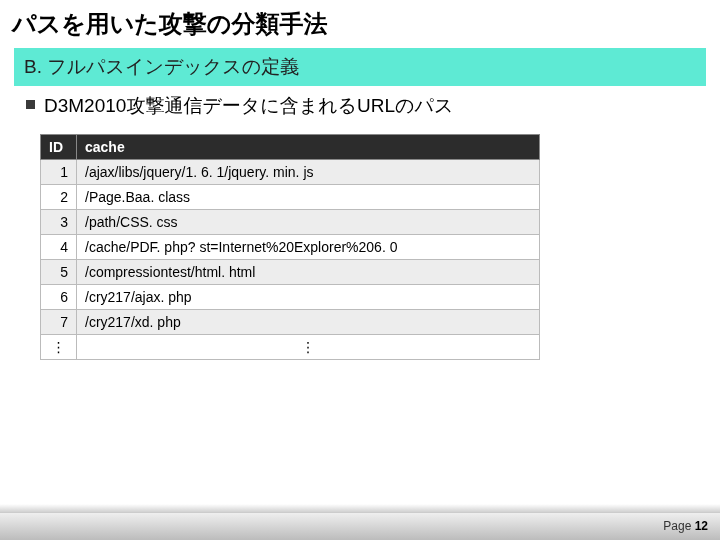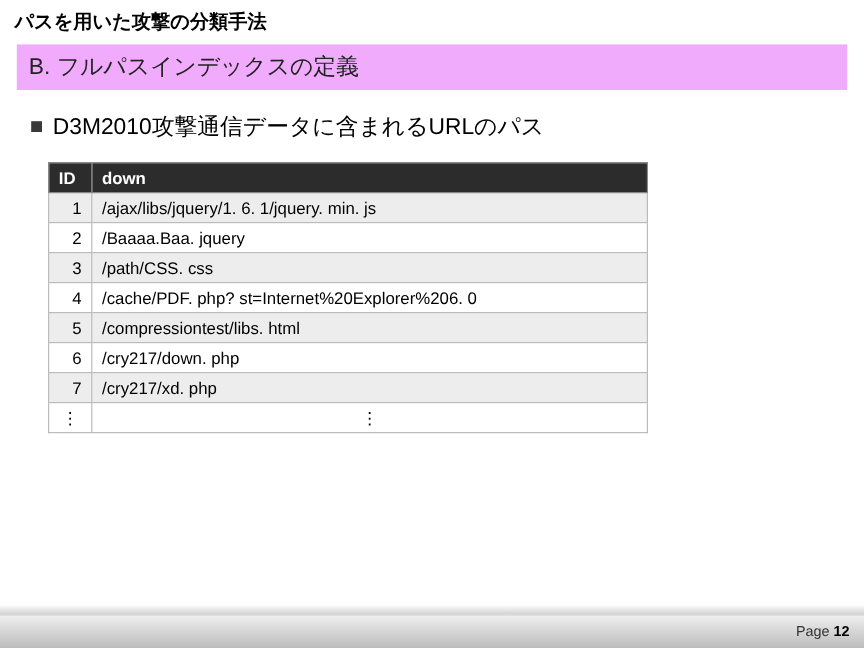--- a/index.html
+++ b/index.html
@@ -5,38 +5,38 @@
   * { box-sizing: border-box; margin: 0; padding: 0; }
   body {
     width: 720px;
     height: 540px;
     font-family: "Meiryo", "Hiragino Kaku Gothic Pro", sans-serif;
     background: #fff;
     position: relative;
     overflow: hidden;
   }
   .slide-title {
-    font-size: 16px;
+    font-size: 24px;
     font-weight: bold;
     padding: 8px 12px 6px 12px;
     color: #000;
   }
   .section-heading-wrap {
     padding: 0 14px;
     margin-top: 2px;
   }
   .section-heading {
-    background: #f0abfc;
+    background: #5eead4;
     font-size: 19px;
     font-weight: normal;
     padding: 6px 10px;
     color: #222;
   }
   .bullets {
-    padding: 17px 20px 0 26px;
+    padding: 5px 20px 0 26px;
   }
   .bullet {
     font-size: 19px;
     color: #000;
     line-height: 1.55;
     position: relative;
     padding-left: 18px;
   }
   .bullet::before {
     content: "";
@@ -119,47 +119,47 @@
 
 <div class="bullets">
   <div class="bullet">D3M2010攻撃通信データに含まれるURLのパス</div>
 </div>
 
 <div class="table-wrap">
   <table>
     <thead>
       <tr>
         <th>ID</th>
-        <th>down</th>
+        <th>cache</th>
       </tr>
     </thead>
     <tbody>
       <tr class="alt">
         <td class="id-cell">1</td>
         <td>/ajax/libs/jquery/1. 6. 1/jquery. min. js</td>
       </tr>
       <tr>
         <td class="id-cell">2</td>
-        <td>/Baaaa.Baa. jquery</td>
+        <td>/Page.Baa. class</td>
       </tr>
       <tr class="alt">
         <td class="id-cell">3</td>
         <td>/path/CSS. css</td>
       </tr>
       <tr>
         <td class="id-cell">4</td>
         <td>/cache/PDF. php? st=Internet%20Explorer%206. 0</td>
       </tr>
       <tr class="alt">
         <td class="id-cell">5</td>
-        <td>/compressiontest/libs. html</td>
+        <td>/compressiontest/html. html</td>
       </tr>
       <tr>
         <td class="id-cell">6</td>
-        <td>/cry217/down. php</td>
+        <td>/cry217/ajax. php</td>
       </tr>
       <tr class="alt">
         <td class="id-cell">7</td>
         <td>/cry217/xd. php</td>
       </tr>
       <tr>
         <td class="id-cell ell-cell">⋮</td>
         <td class="ell-cell">⋮</td>
       </tr>
     </tbody>

